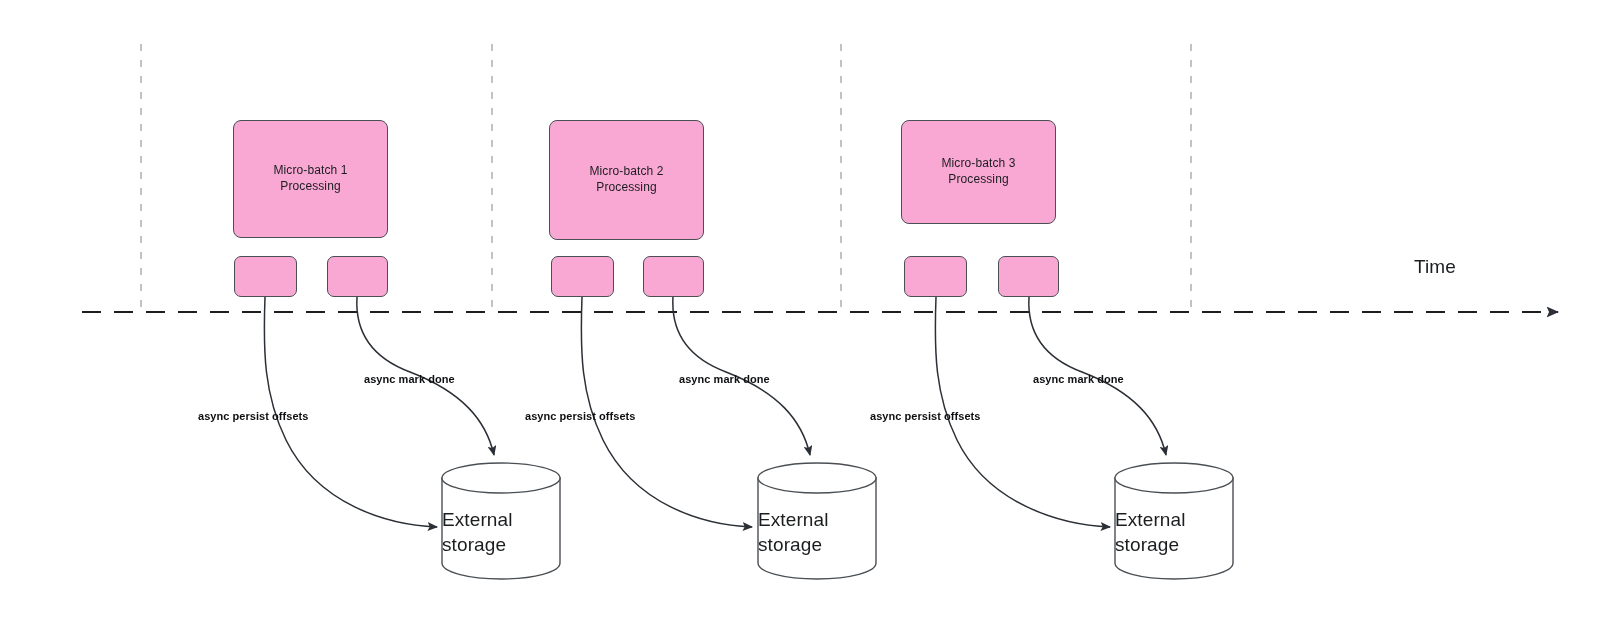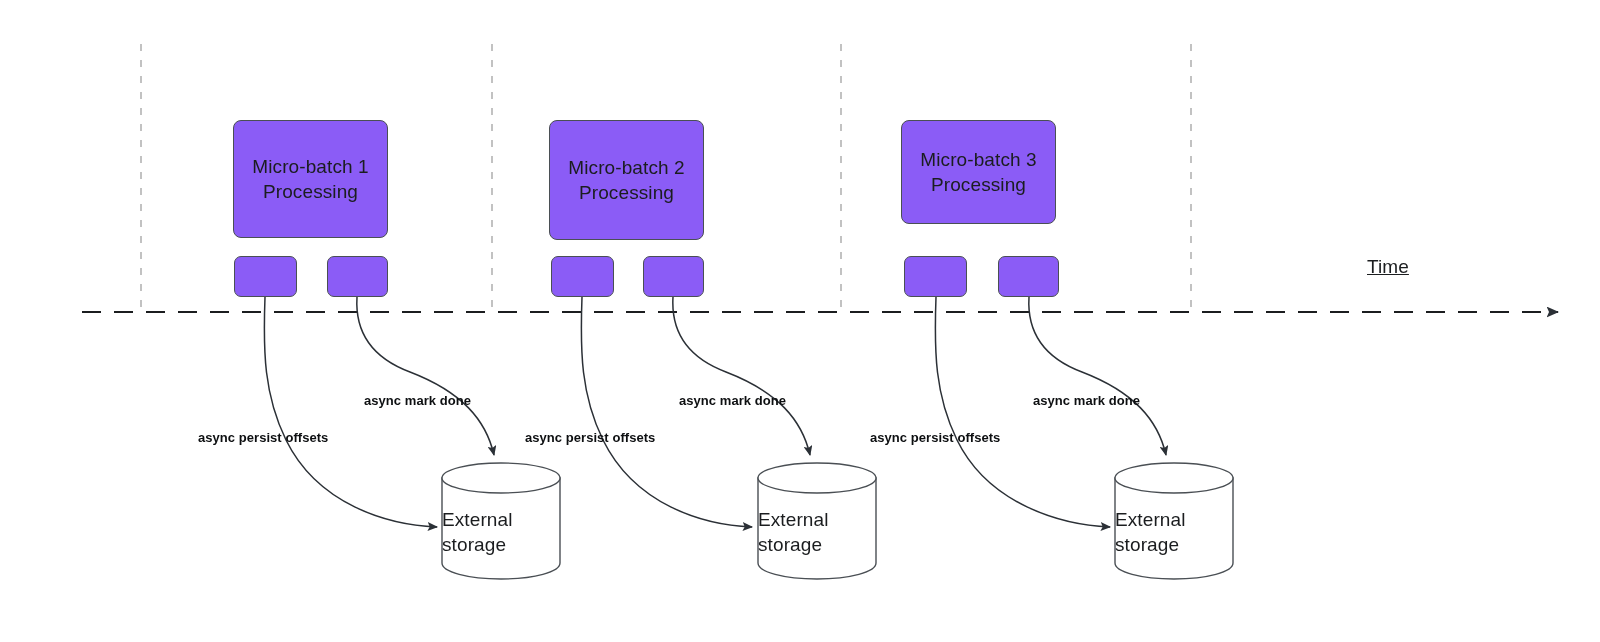--- a/index.html
+++ b/index.html
@@ -19,51 +19,50 @@
     position: absolute;
     left: 0;
     top: 0;
     width: 1600px;
     height: 642px;
   }
   .node-box {
     position: absolute;
     border: 1px solid #4a4f54;
     border-radius: 8px;
-    background: #8b5cf6;
+    background: #f9a8d4;
     box-sizing: border-box;
     display: flex;
     align-items: center;
     justify-content: center;
     text-align: center;
     color: #1b1d1f;
-    font-size: 19px;
+    font-size: 12px;
     line-height: 1.33;
     letter-spacing: 0.1px;
   }
   .node-box.small {
     border-radius: 7px;
   }
   .cyl-label {
     position: absolute;
     text-align: left;
     color: #1b1d1f;
     font-size: 19px;
     line-height: 1.33;
     letter-spacing: 0.1px;
     pointer-events: none;
   }
   .edge-label {
     position: absolute;
-    font-size: 13px;
+    font-size: 11px;
     font-weight: bold;
     color: #0d0f11;
     white-space: nowrap;
     letter-spacing: 0.05px;
-    margin-top: 20px;
   }
   .time-label {
     position: absolute;
     font-size: 19px;
     color: #1b1d1f;
     letter-spacing: 0.1px;
     white-space: nowrap;
   }
 </style>
 </head>
@@ -165,15 +164,15 @@
   <div class="node-box small" style="left:998px; top:256px; width:61px; height:41px;"></div>
 
   <div class="edge-label" style="left:870px; top:410px;">async persist offsets</div>
   <div class="edge-label" style="left:1033px; top:373px;">async mark done</div>
 
   <div class="cyl-label" style="left:1115px; top:507px; width:118px;">
     <span>External</span><br>
     <span>storage</span>
   </div>
 
-  <div class="time-label" style="left:1367px; top:256px;text-decoration:underline;">Time</div>
+  <div class="time-label" style="left:1414px; top:256px;">Time</div>
 
 </div>
 
 </body></html>

